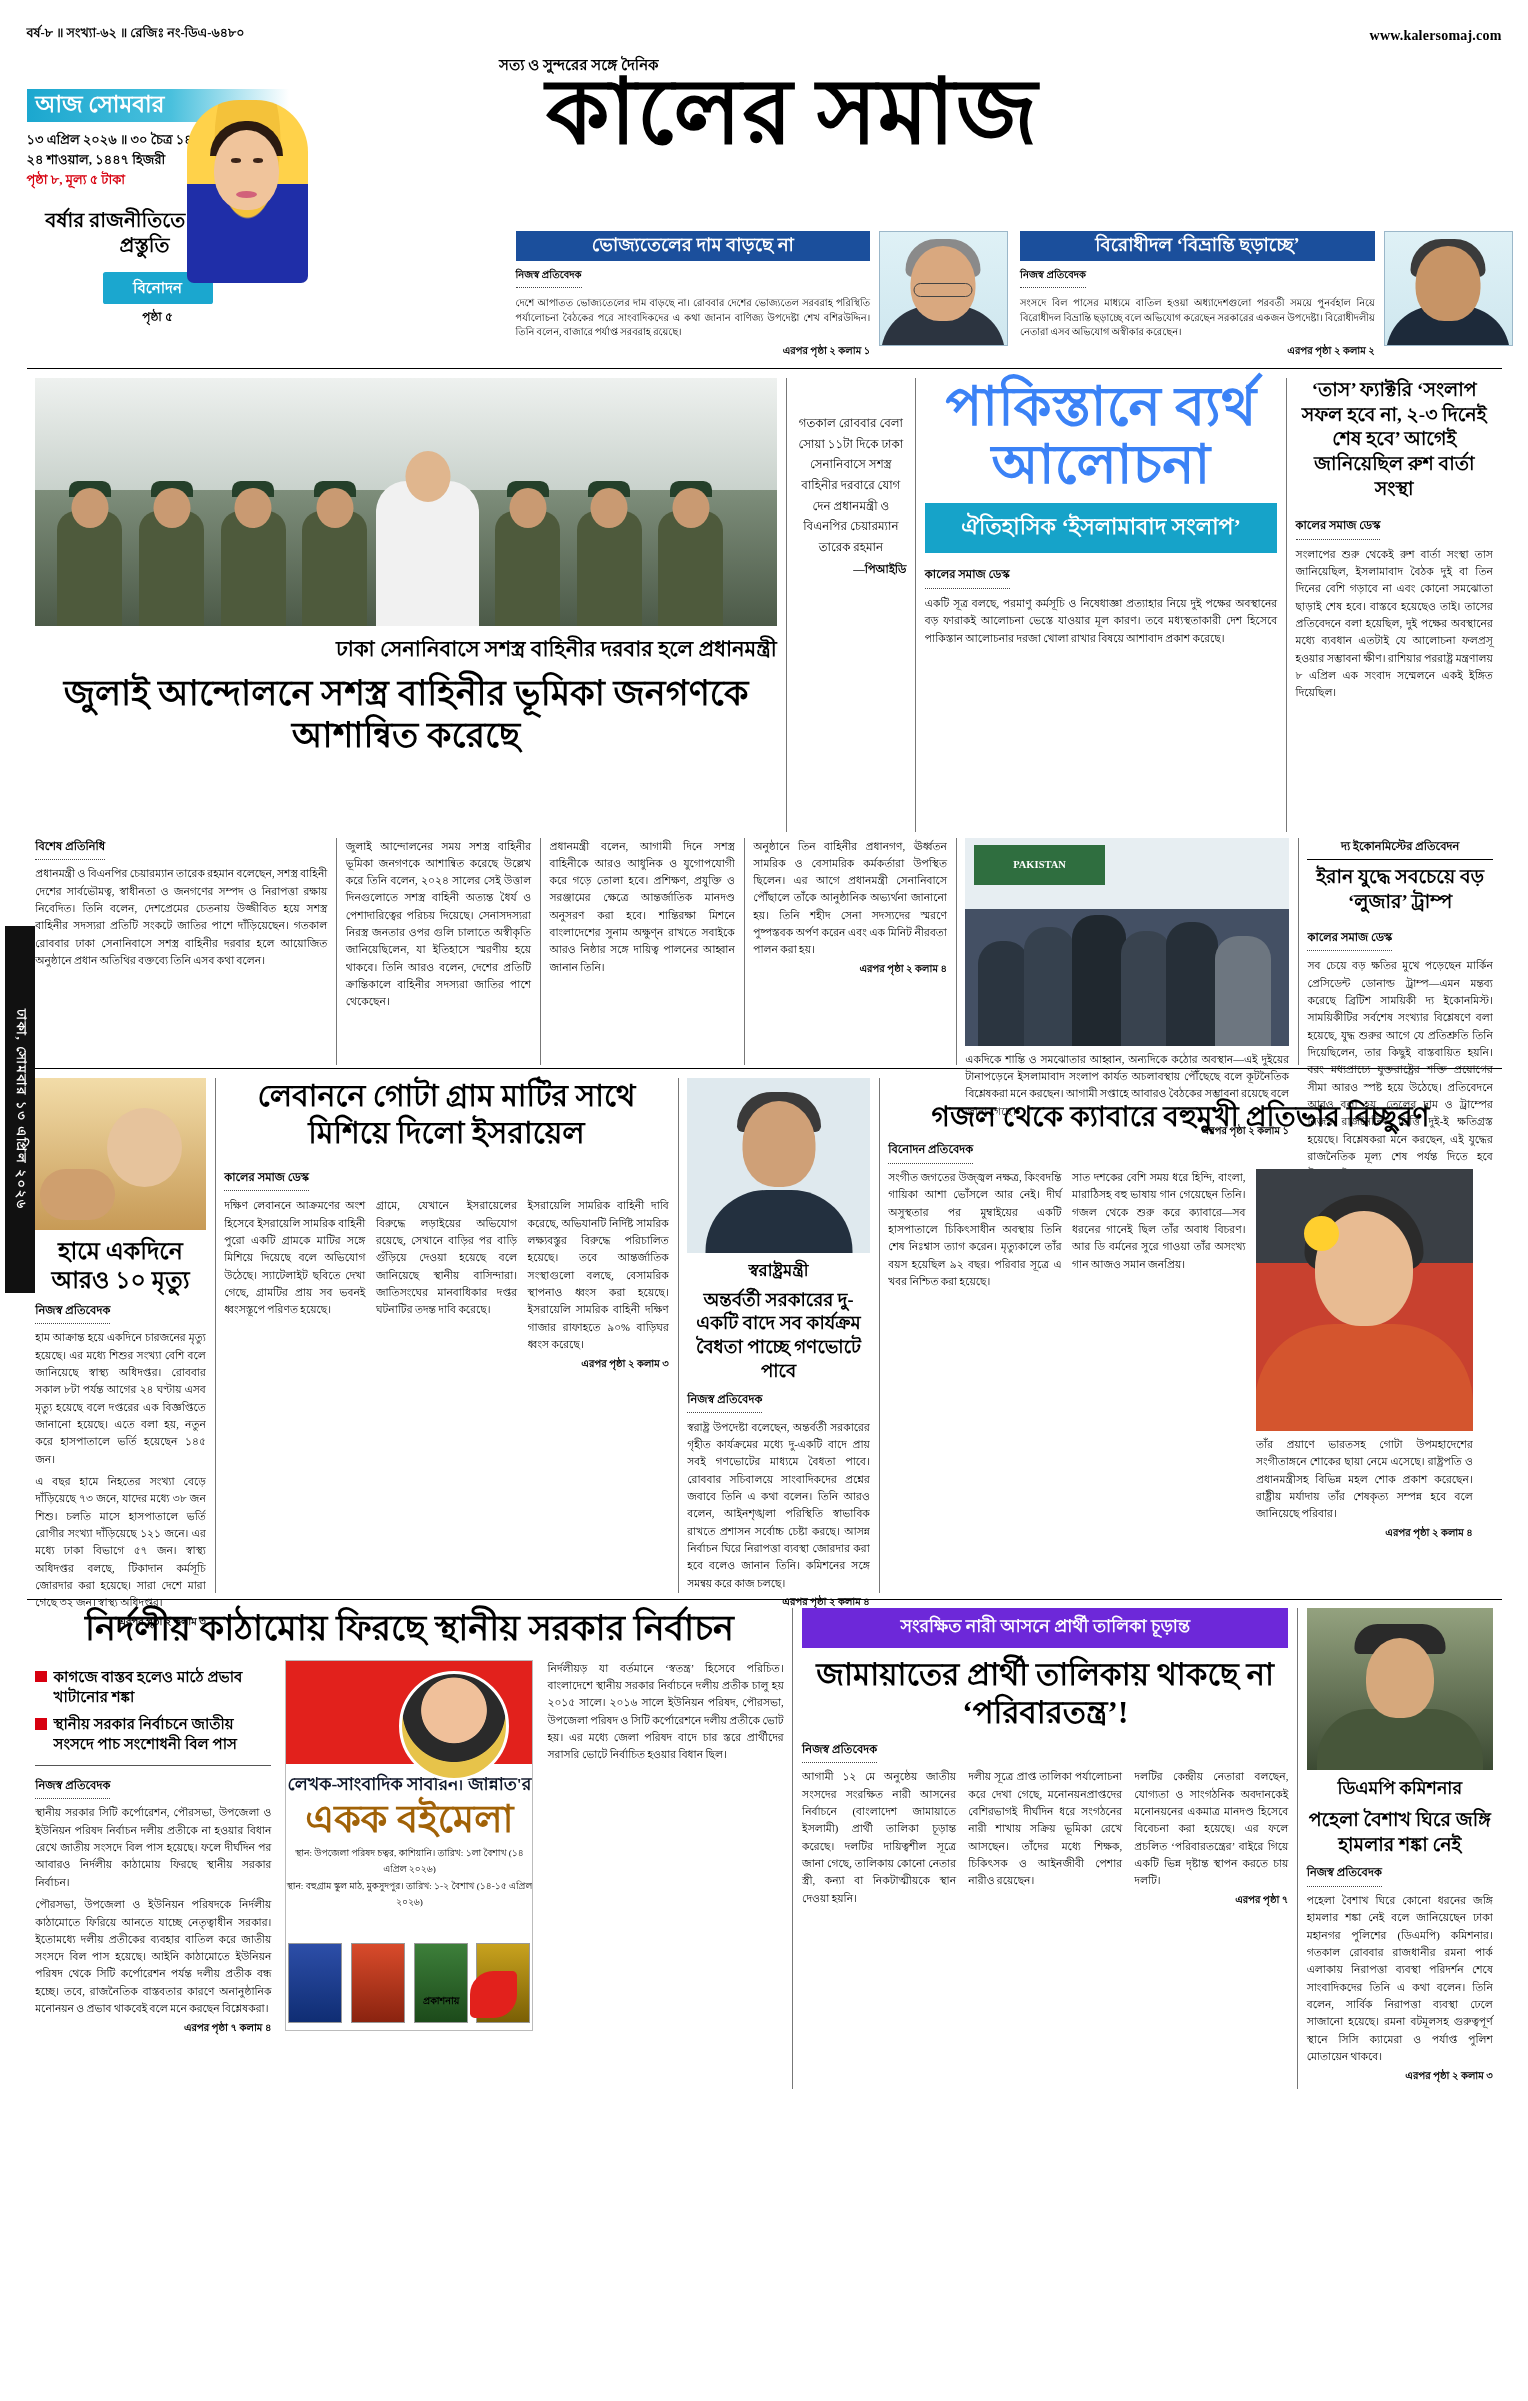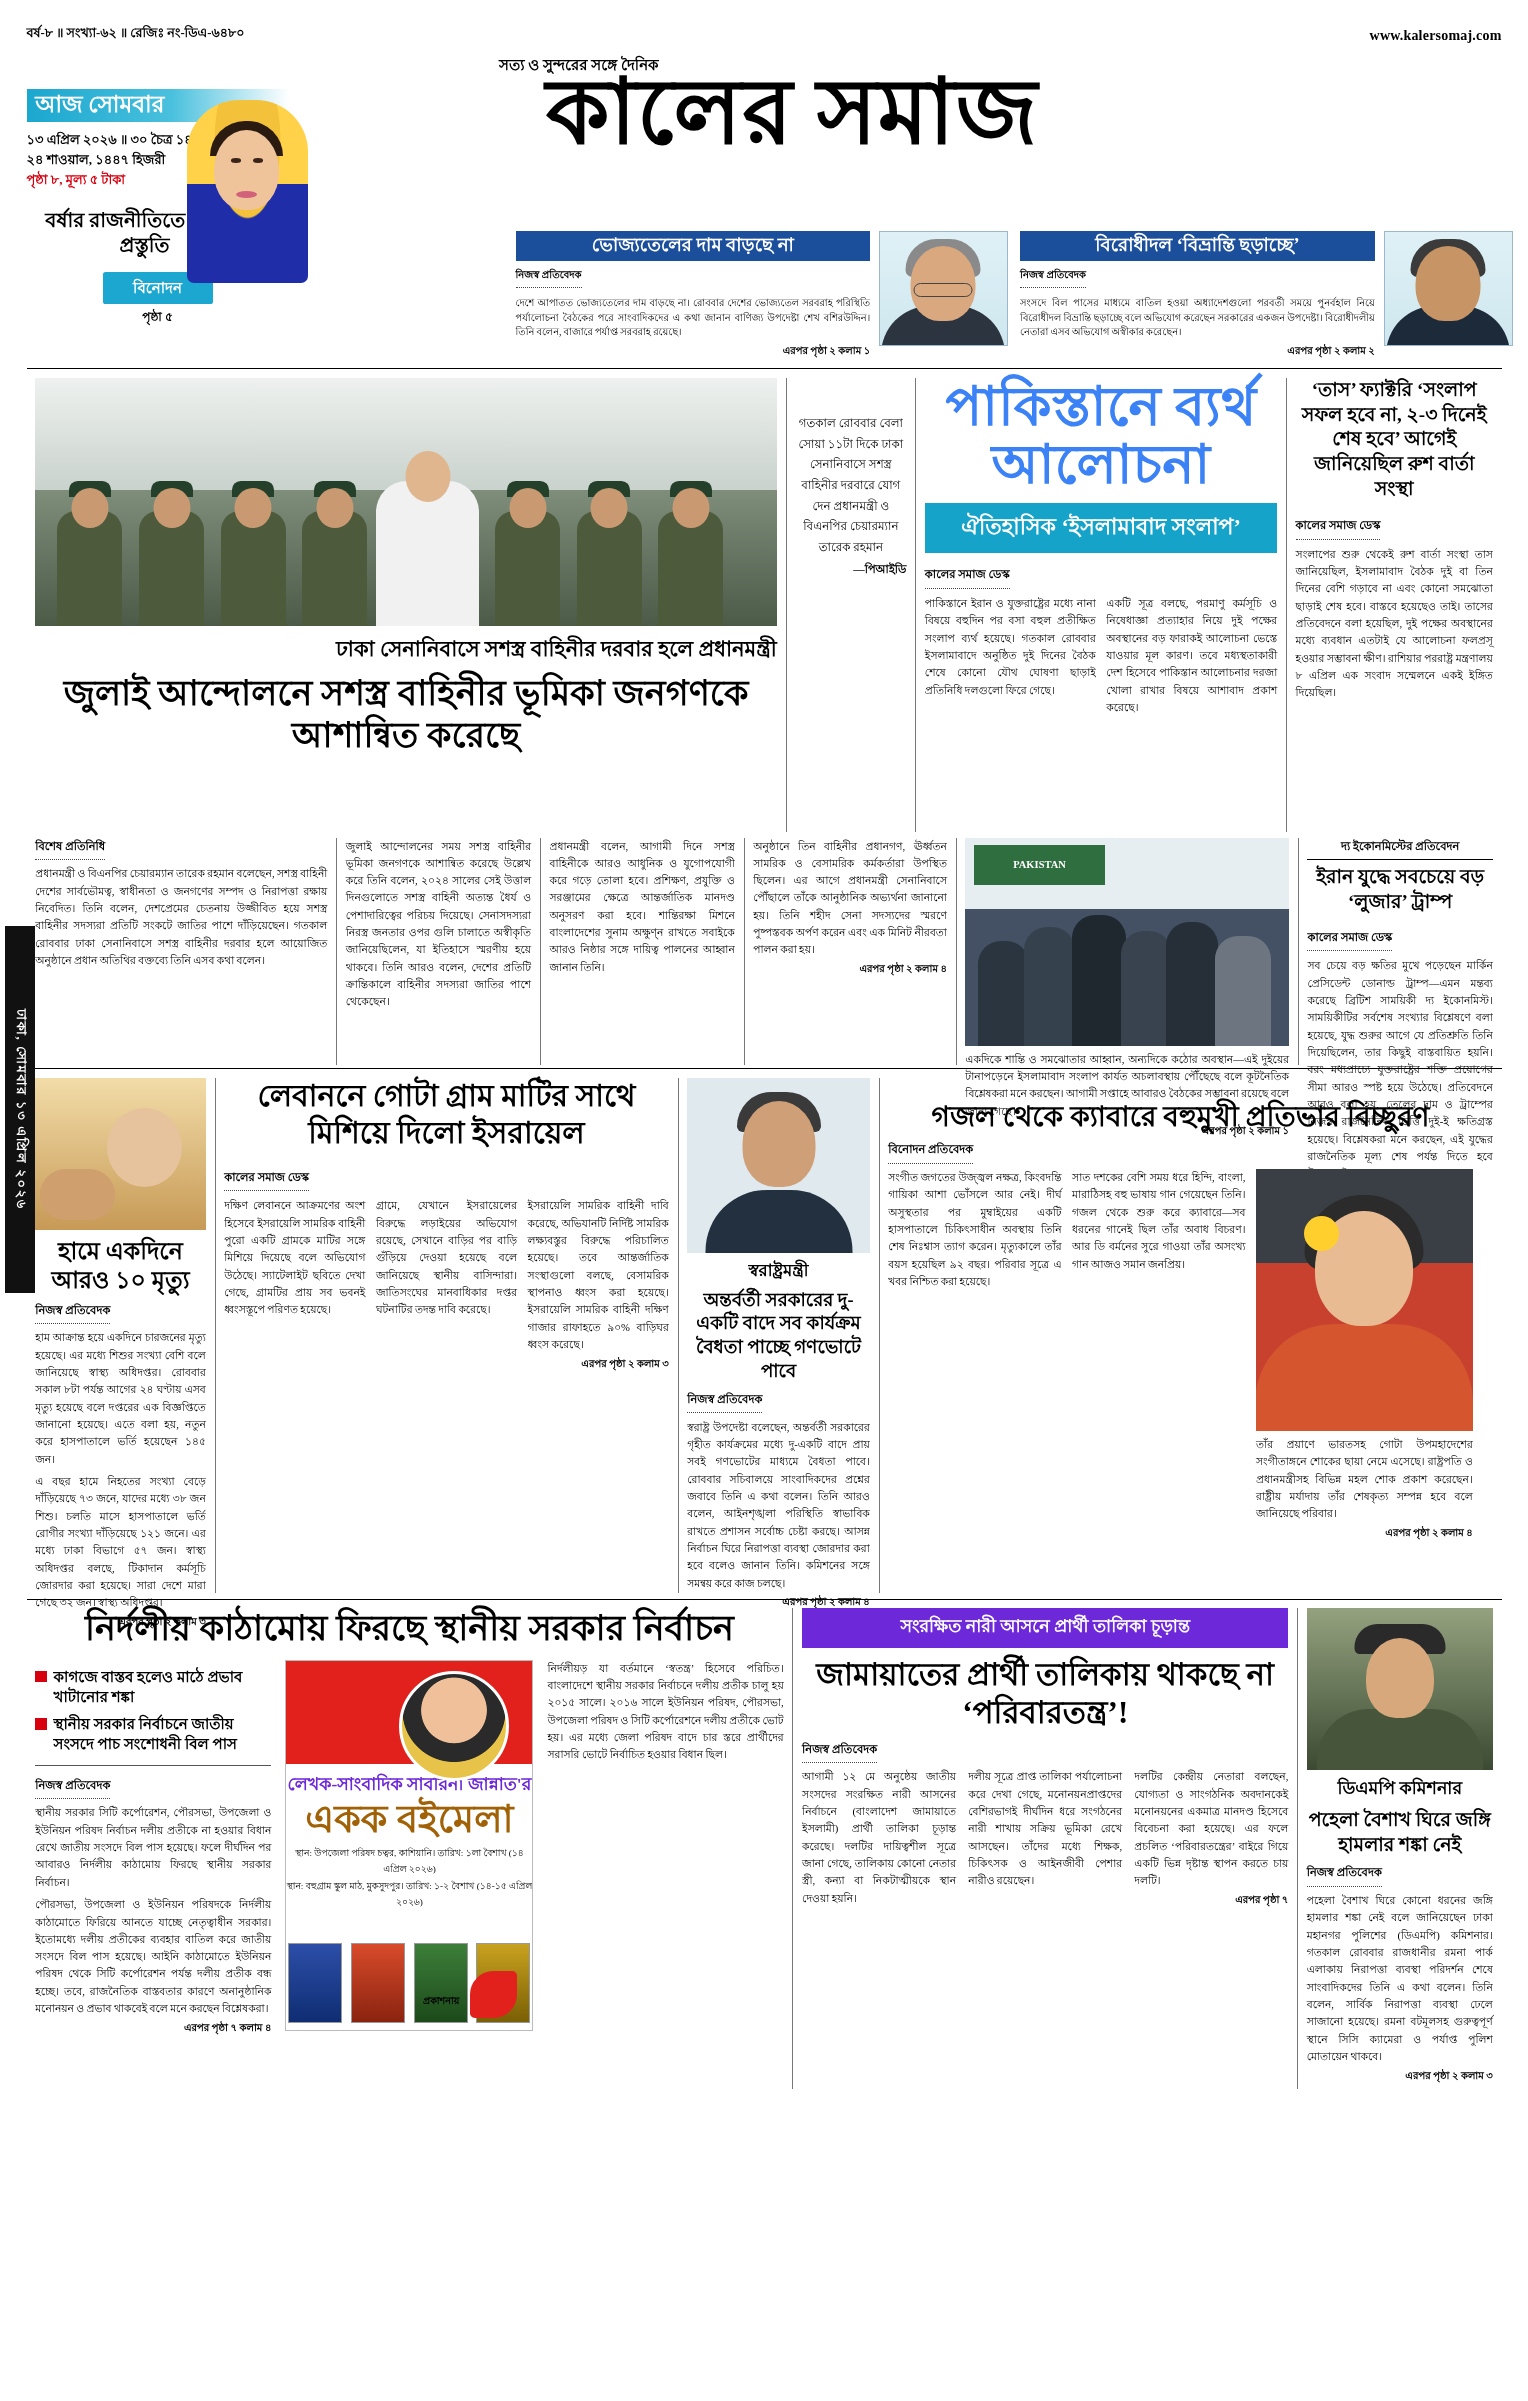--- a/index.html
+++ b/index.html
@@ -152,21 +152,21 @@
   .bullet { display:flex; gap:7px; align-items:flex-start; margin: 7px 0; }
   .bullet .sq { width: 11.4px; height: 11.4px; min-width:11.4px; background:#d7000f; margin-top:4.4px; }
   .bullet .t { font-size: 15px; font-weight:bold; line-height:1.35; }
 
   
   .ad { border: 0.9px solid #bbb; position:relative; overflow:hidden; background:#fff;}
   .ad .top { height: 103px; background:#e2211c; position:relative;}
   .ad .circ { position:absolute; right: 23px; top: 10.5px; width: 110px; height: 110px;
     border-radius:50%; background: radial-gradient(circle at 50% 35%, #f0c09a 0 38%, #2a2a2a 39% 60%, #e7c34a 61%);
     border: 3.5px solid #fff;}
-  .ad .l1 { text-align:center; font-size: 17.5px; font-weight:bold; margin-top: 7px; color:#6d28d9;}
+  .ad .l1 { text-align:center; font-size: 17.5px; font-weight:bold; margin-top: 7px; color:#0f172a;}
   .ad .l2 { text-align:center; font-size: 38px; font-weight:bold; color:#a16207; line-height:1.05;}
   .ad .l3 { text-align:center; font-size: 9.2px; margin-top: 7px; line-height:1.7;}
   .ad .books { height: 114px; display:flex; gap: 8.7px; justify-content:center;
     align-items:flex-end; padding-bottom: 7px; margin-top: 5.2px;}
   .ad .bk { width: 54px; height: 80px; border:0.9px solid #999; }
   .ad .seal { position:absolute; right: 15.7px; bottom: 12.2px; width: 47px; height: 47px;
     background:#e2211c; border-radius: 50% 10% 50% 10%;}
   .ad .prakashak { position:absolute; right: 73px; bottom: 21px; font-size: 9.6px; font-weight:bold;}
 
   
@@ -330,21 +330,20 @@
       <div style="font-size:11.4px; text-align:right; font-weight:bold; margin-top:3.5px;">—পিআইডি</div>
     </div>
 
     <div class="col vline" style="width: 375px;">
       <div class="mega">পাকিস্তানে ব্যর্থ আলোচনা</div>
       <div class="subband">ঐতিহাসিক ‘ইসলামাবাদ সংলাপ’</div>
       <div style="margin-top:5.2px;">
         <span class="deskline">কালের সমাজ ডেস্ক</span>
       </div>
       <div style="display:flex; gap:10.5px;">
-        <div class="body-txt" style="flex:1">পাকিস্তানে ইরান ও যুক্তরাষ্ট্রের মধ্যে নানা বিষয়ে বহুদিন পর বসা বহুল প্রতীক্ষিত সংলাপ ব্যর্থ হয়েছে। গতকাল রোববার ইসলামাবাদে অনুষ্ঠিত দুই দিনের বৈঠক শেষে কোনো যৌথ ঘোষণা ছাড়াই প্রতিনিধি দলগুলো ফিরে গেছে।</div>
         <div class="body-txt" style="flex:1">একটি সূত্র বলছে, পরমাণু কর্মসূচি ও নিষেধাজ্ঞা প্রত্যাহার নিয়ে দুই পক্ষের অবস্থানের বড় ফারাকই আলোচনা ভেস্তে যাওয়ার মূল কারণ। তবে মধ্যস্থতাকারী দেশ হিসেবে পাকিস্তান আলোচনার দরজা খোলা রাখার বিষয়ে আশাবাদ প্রকাশ করেছে।</div>
       </div>
     </div>
 
     <div class="col vline" style="width: 218px;">
       <div class="rightbox-head">‘তাস’ ফ্যাক্টরি ‘সংলাপ সফল হবে না, ২-৩ দিনেই শেষ হবে’ আগেই জানিয়েছিল রুশ বার্তা সংস্থা</div>
       <div style="margin-top:7px"><span class="deskline">কালের সমাজ ডেস্ক</span></div>
       <div class="body-txt">সংলাপের শুরু থেকেই রুশ বার্তা সংস্থা তাস জানিয়েছিল, ইসলামাবাদ বৈঠক দুই বা তিন দিনের বেশি গড়াবে না এবং কোনো সমঝোতা ছাড়াই শেষ হবে। বাস্তবে হয়েছেও তাই। তাসের প্রতিবেদনে বলা হয়েছিল, দুই পক্ষের অবস্থানের মধ্যে ব্যবধান এতটাই যে আলোচনা ফলপ্রসূ হওয়ার সম্ভাবনা ক্ষীণ। রাশিয়ার পররাষ্ট্র মন্ত্রণালয় ৮ এপ্রিল এক সংবাদ সম্মেলনে একই ইঙ্গিত দিয়েছিল।</div>
     </div>
   </div>

